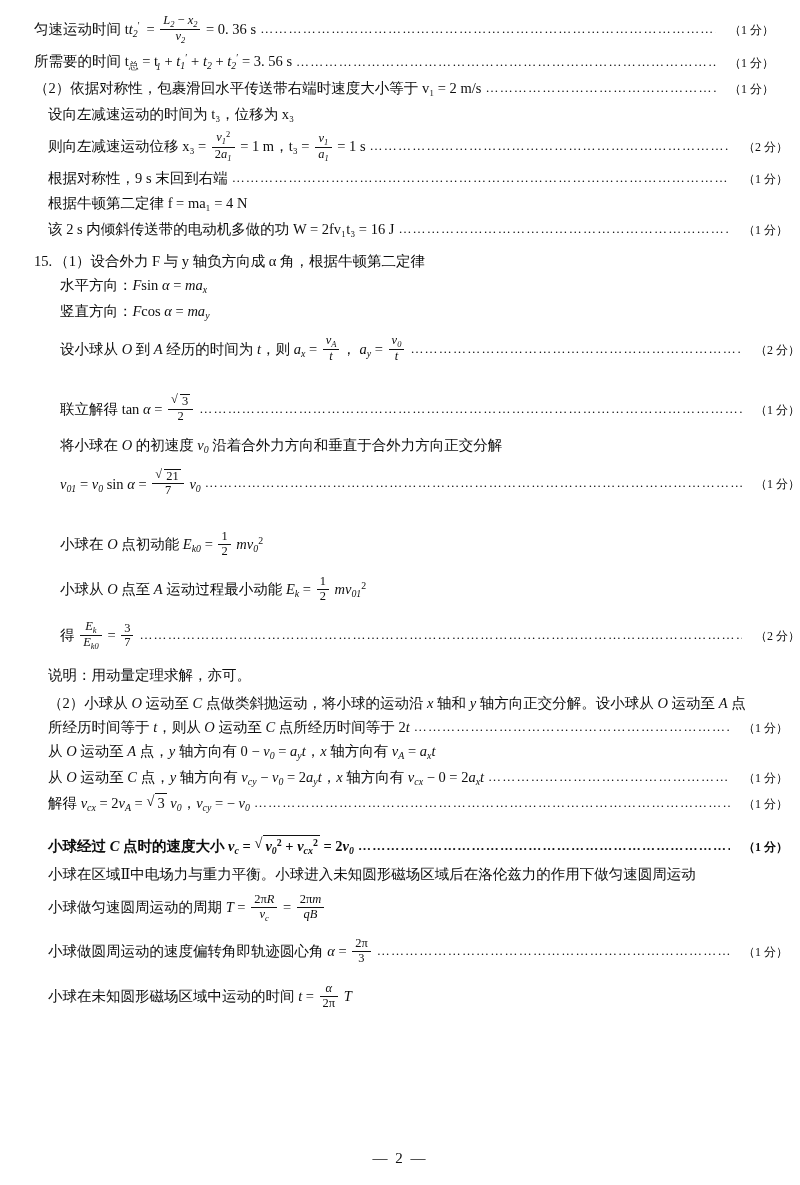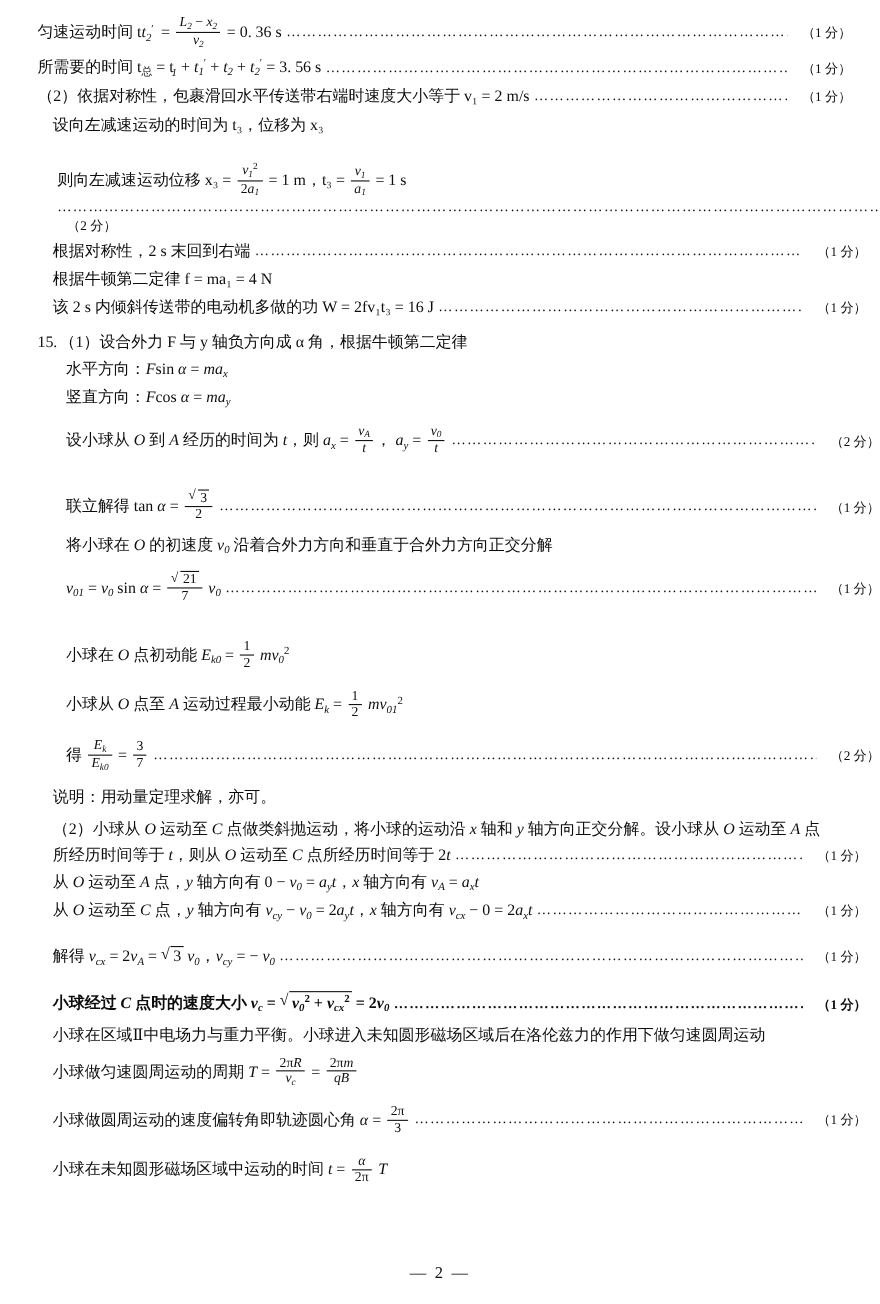--- a/index.html
+++ b/index.html
@@ -135,34 +135,34 @@
     <div class="line tall">
       <span class="txt">（2）依据对称性，包裹滑回水平传送带右端时速度大小等于 v₁ = 2 m/s</span>
       <span class="dots">…………………………………………………………………………………………………………………………………………………………</span>
       <span class="score">（1 分）</span>
     </div>
 
     <div class="line tall indent2">
       <span class="txt">设向左减速运动的时间为 t₃，位移为 x₃</span>
     </div>
 
-    <div class="line tall indent2" style="margin-top:23px;flex-direction:column;">
+    <div class="line tall indent2" style="margin-top:6px;">
       <span class="txt">
         <span>则向左减速运动位移 x₃ =</span>
         <span class="frac"><span class="num"><span class="mi">v</span><span class="sub">1</span><span class="sup">2</span></span><span class="den">2<span class="mi">a</span><span class="sub">1</span></span></span>
         <span>= 1 m，t₃ =</span>
         <span class="frac"><span class="num"><span class="mi">v</span><span class="sub">1</span></span><span class="den"><span class="mi">a</span><span class="sub">1</span></span></span>
         <span>= 1 s</span>
       </span>
       <span class="dots">…………………………………………………………………………………………………………………………………………………………</span>
       <span class="score">（2 分）</span>
     </div>
 
     <div class="line tall indent2" style="margin-top:6px;">
-      <span class="txt">根据对称性，2 s 末回到右端</span>
+      <span class="txt">根据对称性，9 s 末回到右端</span>
       <span class="dots">…………………………………………………………………………………………………………………………………………………………</span>
       <span class="score">（1 分）</span>
     </div>
 
     <div class="line tall indent2">
       <span class="txt">根据牛顿第二定律 f = ma₁ = 4 N</span>
     </div>
 
     <div class="line tall indent2">
       <span class="txt">该 2 s 内倾斜传送带的电动机多做的功 W = 2fv₁t₃ = 16 J</span>
@@ -261,21 +261,21 @@
     <div class="line indent2" style="margin-top:5px;">
       <span class="txt">从 <span class="mi">O</span> 运动至 <span class="mi">A</span> 点，<span class="mi">y</span> 轴方向有 0 − <span class="mi">v</span><span class="sub">0</span> = <span class="mi">a</span><span class="sub">y</span><span class="mi">t</span>，<span class="mi">x</span> 轴方向有 <span class="mi">v</span><span class="sub">A</span> = <span class="mi">a</span><span class="sub">x</span><span class="mi">t</span></span>
     </div>
 
     <div class="line indent2" style="margin-top:5px;">
       <span class="txt">从 <span class="mi">O</span> 运动至 <span class="mi">C</span> 点，<span class="mi">y</span> 轴方向有 <span class="mi">v</span><span class="sub">cy</span> − <span class="mi">v</span><span class="sub">0</span> = 2<span class="mi">a</span><span class="sub">y</span><span class="mi">t</span>，<span class="mi">x</span> 轴方向有 <span class="mi">v</span><span class="sub">cx</span> − 0 = 2<span class="mi">a</span><span class="sub">x</span><span class="mi">t</span></span>
       <span class="dots">…………………………………………………………………………………………………………………………………………………………</span>
       <span class="score">（1 分）</span>
     </div>
 
-    <div class="line indent2" style="margin-top:21px;">
+    <div class="line indent2" style="margin-top:5px;">
       <span class="txt">解得 <span class="mi">v</span><span class="sub">cx</span> = 2<span class="mi">v</span><span class="sub">A</span> = <span class="sqrt"><span class="rad">3</span></span> <span class="mi">v</span><span class="sub">0</span>，<span class="mi">v</span><span class="sub">cy</span> = − <span class="mi">v</span><span class="sub">0</span></span>
       <span class="dots">…………………………………………………………………………………………………………………………………………………………</span>
       <span class="score">（1 分）</span>
     </div>
 
     <div class="line indent2" style="margin-top:20px;font-weight:bold;">
       <span class="txt">
         小球经过 <span class="mi">C</span> 点时的速度大小 <span class="mi">v</span><span class="sub">c</span> =
         <span class="sqrt"><span class="rad"><span class="mi">v</span><span class="sub">0</span><span class="sup">2</span> + <span class="mi">v</span><span class="sub">cx</span><span class="sup">2</span></span></span>
         = 2<span class="mi">v</span><span class="sub">0</span>

